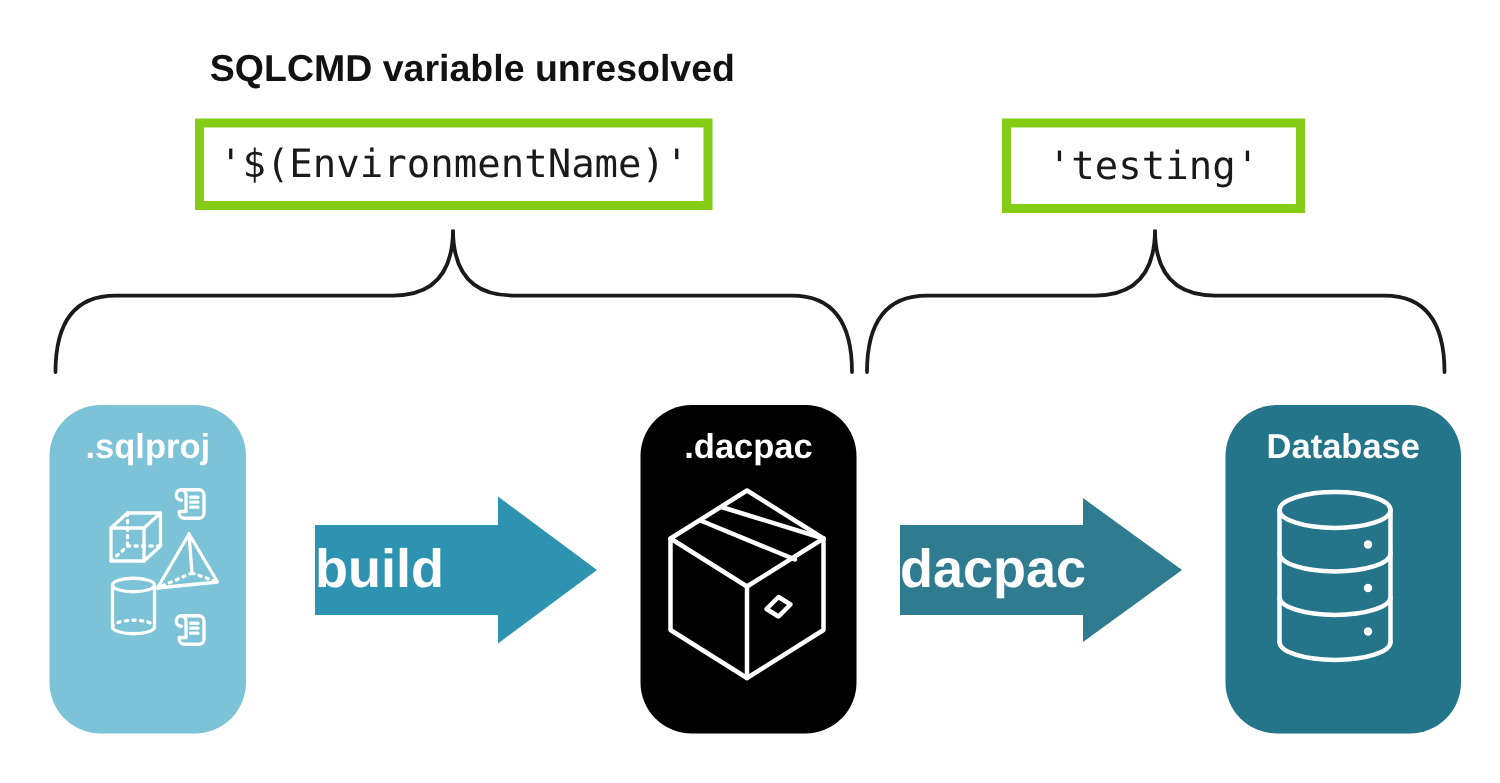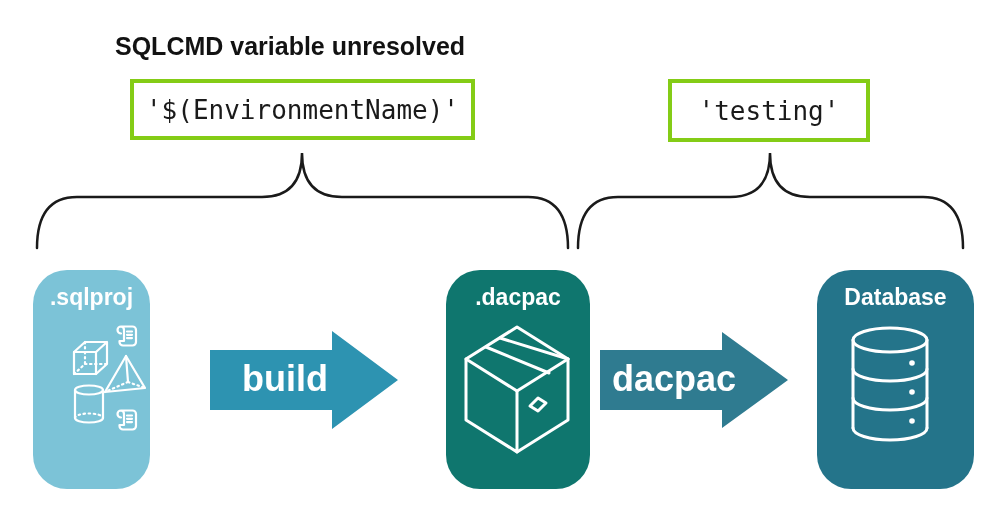--- a/index.html
+++ b/index.html
@@ -2,51 +2,51 @@
 <html><head>
 <meta charset="utf-8">
 <style>
   html,body{margin:0;padding:0;background:#ffffff;}
   .canvas{
     position:relative;width:1000px;height:522px;background:#ffffff;overflow:hidden;
     font-family:"Liberation Sans",sans-serif;
   }
   .heading{
     position:absolute;top:31px;height:30px;line-height:30px;
-    font-size:25px;font-weight:bold;color:#121212;text-align:left;
+    font-size:25px;font-weight:bold;color:#121212;text-align:right;
     letter-spacing:0px;
   }
   .heading.h-left{left:115px;width:375px;}
   .heading.h-right{left:620px;width:300px;}
   .codebox{
-    position:absolute;top:79px;height:61px;border:4px solid #84cc16;
+    position:absolute;top:79px;height:61px;border:6px solid #84cc16;
     background:#ffffff;display:flex;align-items:center;justify-content:center;
     box-sizing:border-box;
   }
   .codebox.cb-left{left:130px;width:345px;}
   .codebox.cb-right{left:668px;width:202px;height:63px;justify-content:center;}
   .code{
     font-family:"DejaVu Sans Mono","Liberation Mono",monospace;
     font-size:26px;color:#1a1a1a;white-space:pre;
   }
   .braces{position:absolute;left:0;top:0;width:1000px;height:522px;}
   .card{
     position:absolute;top:270px;height:219px;border-radius:34px;
   }
   .card-label{
     position:absolute;left:0;top:14px;width:100%;text-align:center;
     font-size:23px;font-weight:bold;color:#ffffff;
   }
-  .card.c1{left:33px;width:117px;background:#7CC3D7;}
-  .card.c2{left:427px;width:144px;background:#0f766e;margin-left:19px;}
+  .card.c1{left:33px;width:131px;background:#7CC3D7;}
+  .card.c2{left:427px;width:144px;background:#000000;}
   .card.c3{left:817px;width:157px;background:#24748A;}
   .card svg.icons{position:absolute;left:0;top:0;}
   .arrows{position:absolute;left:0;top:0;width:1000px;height:522px;}
   .arrow-label{
-    position:absolute;height:60px;line-height:58px;text-align:center;
+    position:absolute;height:60px;line-height:58px;
     font-size:36px;font-weight:bold;color:#ffffff;
   }
   .arrow-label.al-build{left:210px;top:350px;width:150px;}
   .arrow-label.al-deploy{left:600px;top:350px;width:148px;}
 </style>
 </head>
 <body>
 
 <div class="canvas">
 

